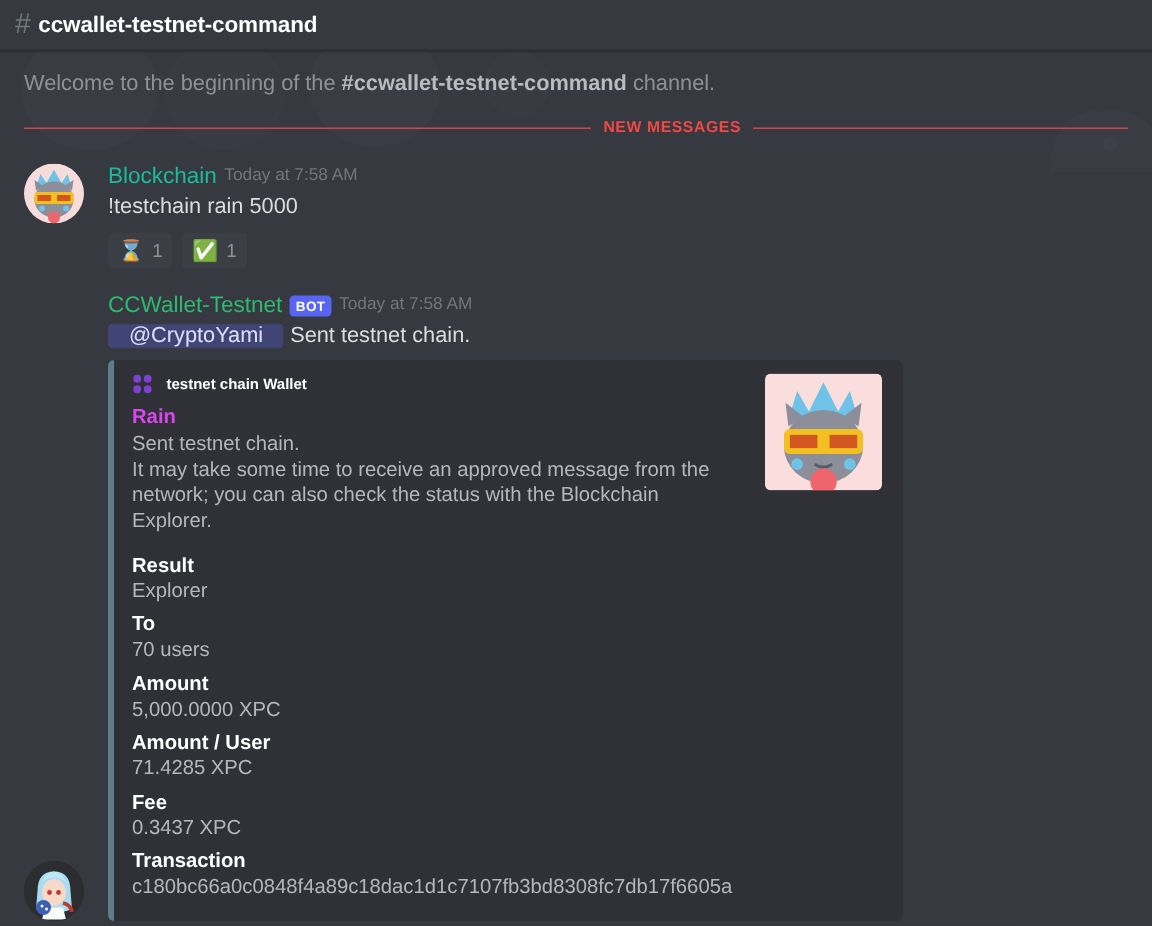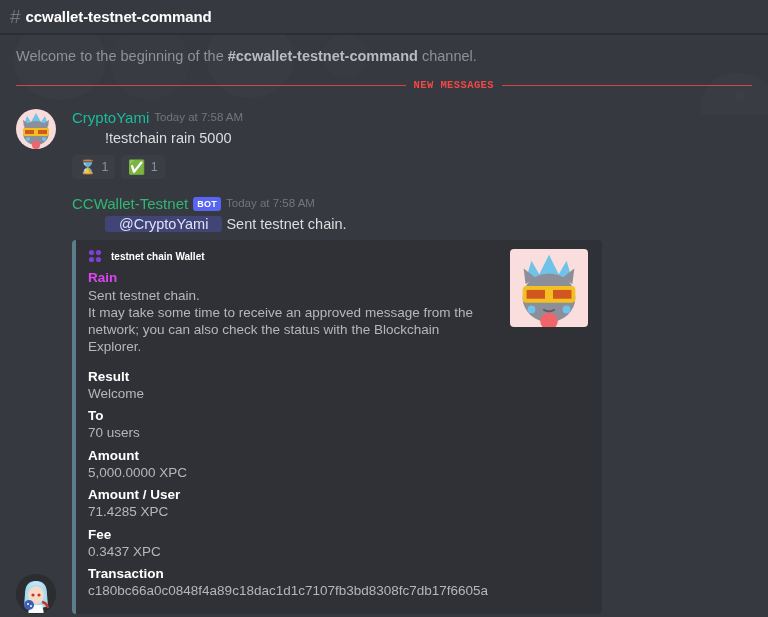--- a/index.html
+++ b/index.html
@@ -88,21 +88,20 @@
     opacity: .85;
   }
   .new-divider .rule.short { flex: 0 0 250px; }
   .new-divider .label {
     color: #f04747;
     font-size: 10.5px;
     font-weight: bold;
     letter-spacing: .4px;
     padding: 0 8px;
     white-space: nowrap;
-    font-family: Liberation Mono, monospace;
   }
 
   
   .message {
     display: flex;
     padding: 8px 16px 0 16px;
     position: relative;
     z-index: 2;
   }
   .message.second { padding-top: 16px; align-items: flex-end; }
@@ -145,21 +144,20 @@
     align-items: center;
   }
   .timestamp {
     color: #72767d;
     font-size: 11.5px;
   }
   .msg-text {
     font-size: 14.5px;
     color: #dcddde;
     line-height: 1.35;
-    margin-left: 33px;
   }
   .mention {
     background: rgba(88,101,242,.3);
     color: #dee0fc;
     border-radius: 3px;
     padding: 0 14px;
     font-weight: 500;
   }
 
   
@@ -291,21 +289,21 @@
         <circle cx="28" cy="30" r="2" fill="#6fc3e8"></circle>
         <rect x="7" y="19" width="26" height="8" rx="2" fill="#f2c023"></rect>
         <rect x="9" y="21" width="9" height="4" fill="#d2561f"></rect>
         <rect x="22" y="21" width="9" height="4" fill="#d2561f"></rect>
         <rect x="18" y="21" width="4" height="4" fill="#f2c023"></rect>
         <circle cx="20" cy="36" r="4" fill="#f0656b"></circle>
       </svg>
     </div>
     <div class="msg-body">
       <div class="msg-head">
-        <span class="username" style="color:#1abc9c">CryptoYami</span>
+        <span class="username" style="color:#1abc9c">Blockchain</span>
         <span class="timestamp">Today at 7:58 AM</span>
       </div>
       <div class="msg-text">!testchain rain 5000</div>
       <div class="reactions">
         <div class="reaction">
           <span class="emo">⌛</span>
           <span class="cnt">1</span>
         </div>
         <div class="reaction">
           <span class="emo">✅</span>
@@ -353,21 +351,21 @@
           </div>
 
           <div class="embed-title">Rain</div>
           <div class="embed-desc" style="white-space:pre-line">Sent testnet chain.
 It may take some time to receive an approved message from the
 network; you can also check the status with the Blockchain Explorer.</div>
 
           <div class="fields">
             <div class="field full">
               <div class="field-name">Result</div>
-              <div class="field-value">Welcome</div>
+              <div class="field-value">Explorer</div>
             </div>
             <div class="field full">
               <div class="field-name">To</div>
               <div class="field-value">70 users</div>
             </div>
             <div class="field half">
               <div class="field-name">Amount</div>
               <div class="field-value">5,000.0000 XPC</div>
             </div>
             <div class="field half">

